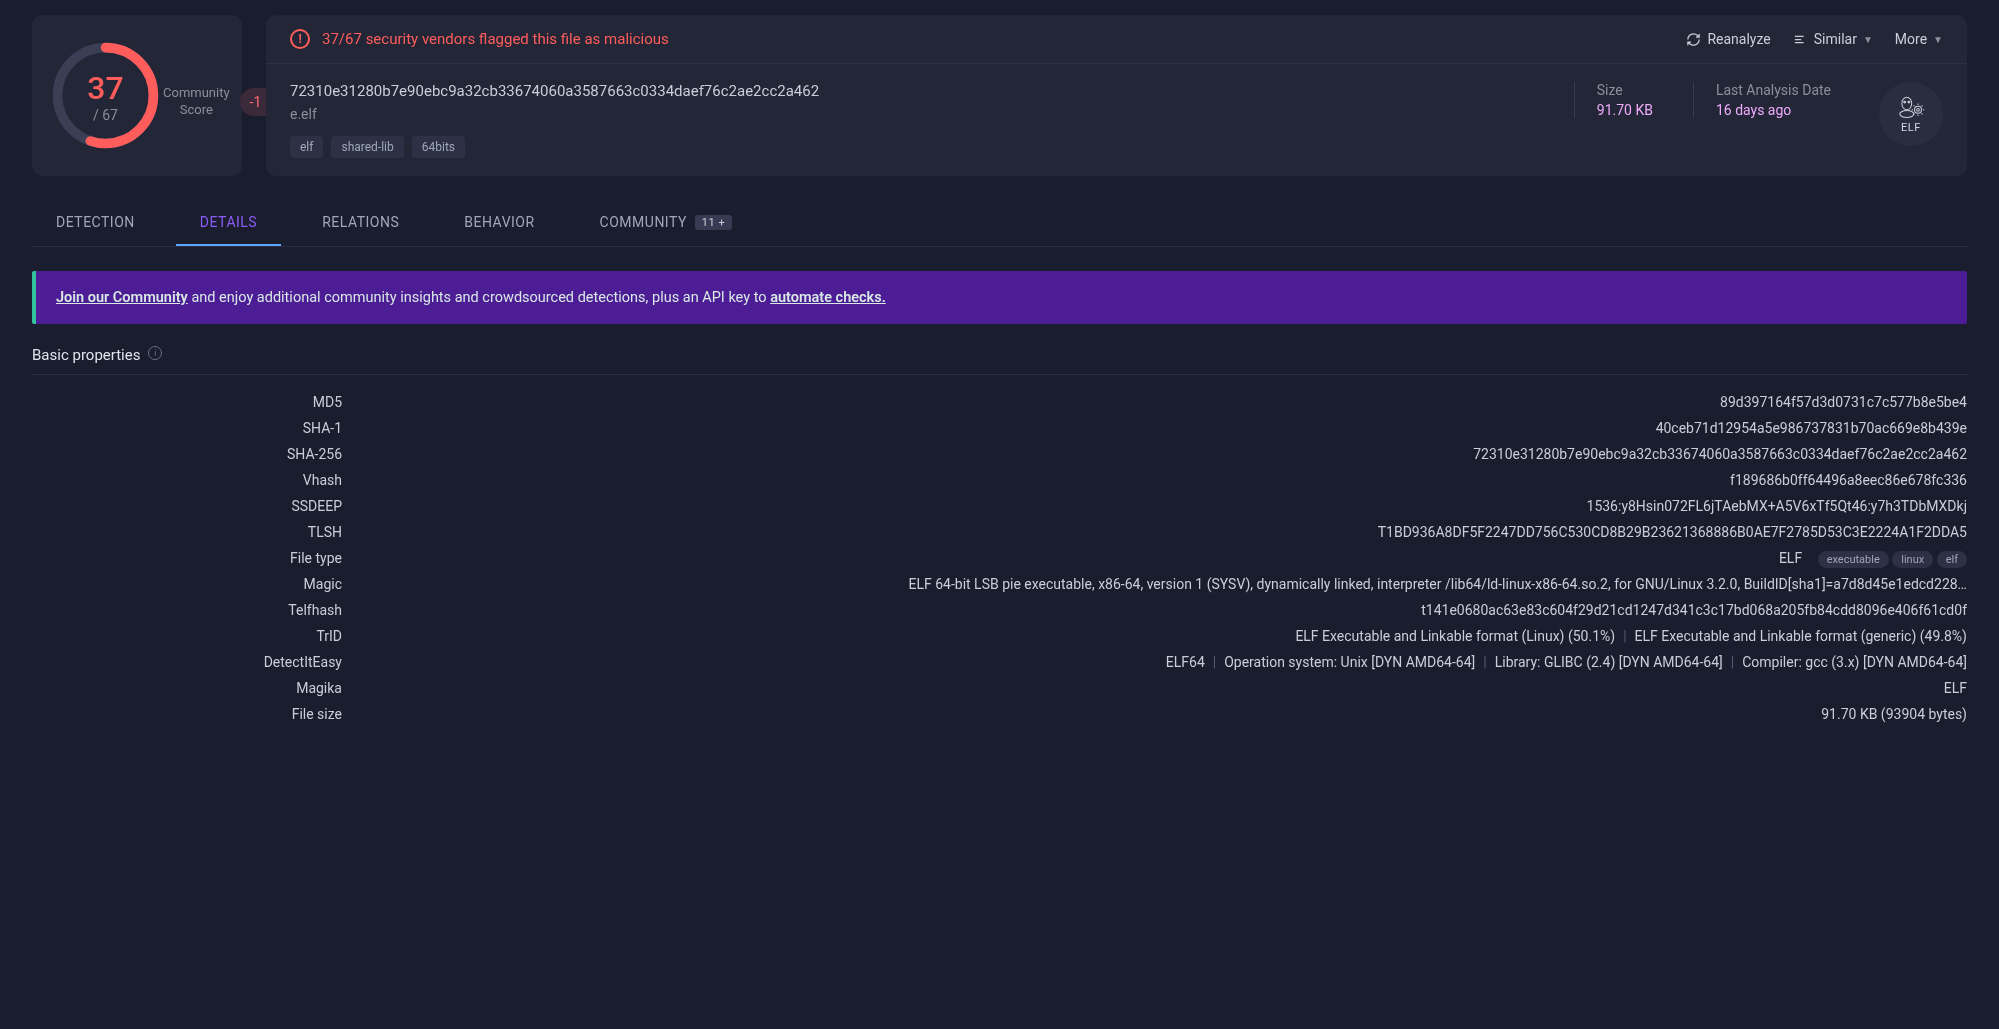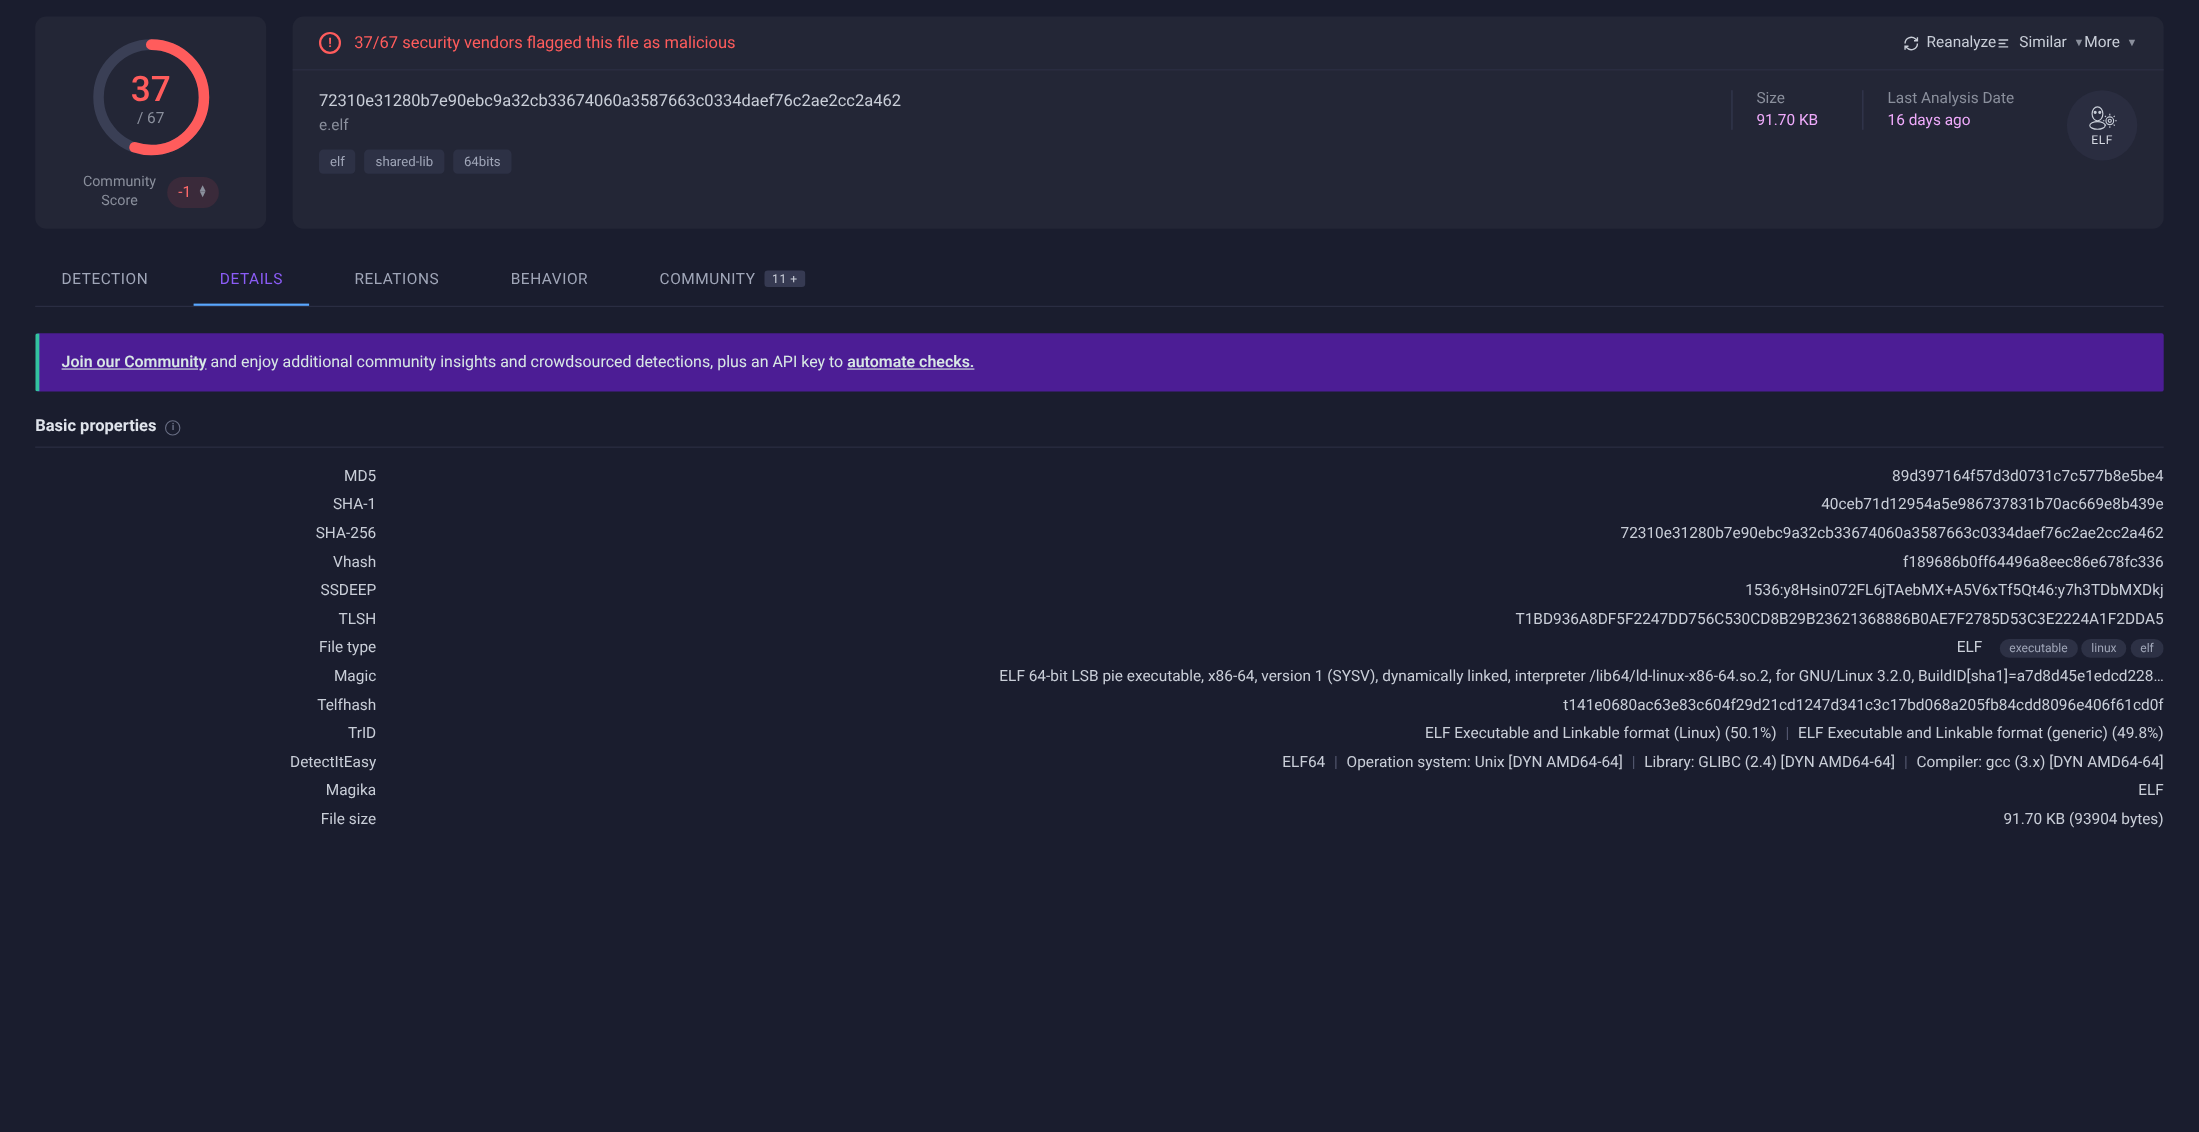--- a/index.html
+++ b/index.html
@@ -11,21 +11,21 @@
   padding: 15px 32px;
 }
 .top-row { display: flex; gap: 24px; }
 .score-card {
   background: #232636;
   border-radius: 10px;
   width: 210px;
   min-width: 210px;
   padding: 16px;
   display: flex;
-  flex-direction: column;
+  flex-direction: row;
   align-items: center;
 }
 .gauge-wrap { position: relative; width: 115px; height: 115px; }
 .gauge-wrap svg { width: 115px; height: 115px; transform: rotate(-90deg); }
 .gauge-bg { stroke: #3a3f55; stroke-width: 10; fill: none; }
 .gauge-fg { stroke: #ff5c5c; stroke-width: 10; fill: none; stroke-linecap: round; }
 .gauge-text { position: absolute; inset: 0; display: flex; flex-direction: column; align-items: center; justify-content: center; }
 .gauge-num { font-size: 32px; color: #ff5c5c; font-weight: 500; }
 .gauge-den { font-size: 14px; color: #8a8f9c; text-align: right; }
 .score-lower { display: flex; align-items: center; gap: 10px; margin-top: 12px; }
@@ -37,21 +37,21 @@
 .main-card {
   background: #232636;
   border-radius: 10px;
   flex: 1;
   display: flex;
   flex-direction: column;
 }
 .flag-row { display: flex; align-items: center; padding: 14px 24px; border-bottom: 1px solid #2d3045; }
 .flag-left { display: flex; align-items: center; gap: 12px; color: #ff5c5c; font-size: 15px;}
 .warn-icon { width: 20px; height: 20px; border: 2px solid #ff5c5c; border-radius: 50%; display: inline-flex; align-items: center; justify-content: center; font-size: 12px; font-weight: bold;}
-.flag-actions { margin-left: auto; display: flex; align-items: center; color: #c9ced8; font-size: 14px;}
+.flag-actions { margin-left: auto; display: flex; align-items: center; gap: 22px; color: #c9ced8; font-size: 14px;}
 .fa-item { display: flex; align-items: center; gap: 6px; cursor: pointer; }
 .chev { font-size: 10px; color: #8a8f9c; }
 .ic { width: 15px; height: 15px; stroke: #c9ced8; fill: none; stroke-width: 2;}
 
 .meta-row { display: flex; padding: 18px 24px; gap: 18px; align-items: flex-start;}
 .meta-main { flex: 1; }
 .hash-main { font-size: 15px; color: #c9ced8; word-break: break-all;}
 .fname { color: #8a8f9c; font-size: 14px; margin-top: 6px;}
 .tags-row { display: flex; gap: 8px; margin-top: 14px; flex-wrap: wrap;}
 .tag { background: #2d3145; color: #a0a6b8; font-size: 12px; padding: 4px 10px; border-radius: 4px;}
@@ -65,21 +65,21 @@
 
 .tabs { display: flex; gap: 17px; margin-top: 24px; border-bottom: 1px solid #2d3045;}
 .tab { padding: 14px 24px; font-size: 14px; letter-spacing: 0.5px; color: #a0a6b8; cursor: pointer; display:flex; gap:8px; align-items:center; border-bottom: 2px solid transparent;}
 .tab.active { color: #8b5cf6; border-bottom-color: #5aa7ff;}
 .badge-count { background: #363a52; font-size: 11px; padding: 1px 7px; border-radius: 3px; color: #c9ced8;}
 
 .banner { margin-top: 24px; background: #4c1d95; border-left: 4px solid #33c2a0; padding: 18px 20px; font-size: 14.5px; color: #d8e8e5; border-radius: 2px;}
 .banner a { color: #d8e8e5; text-decoration: underline; font-weight: 600; cursor: pointer;}
 
 .section { margin-top: 22px; border-bottom: 1px solid #2d3045; padding-bottom: 10px;}
-.sec-title { font-size: 15px; font-weight: 700; color: #e0e4ec; display:flex;align-items:flex-end;gap:8px;}
+.sec-title { font-size: 15px; font-weight: 400; color: #e0e4ec; display:flex;align-items:flex-start;gap:8px;}
 .info-icon { width:14px;height:14px;border:1px solid #6a6f85;border-radius:50%;display:inline-flex;align-items:center;justify-content:center;font-size:9px;color:#6a6f85;}
 
 .props { margin-top: 14px; padding-left: 15px; text-align: right;}
 .prop-row { display: flex; padding: 2.5px 0; font-size: 14px; line-height:1.5; }
 .prop-key { width: 295px; min-width:295px; color: #c9ced8; }
 .prop-val { color: #c9ced8; flex:1; overflow: hidden; text-overflow: ellipsis; white-space: nowrap;}
 .prop-val .sep { color: #555a72; margin: 0 8px; }
 .elf-inline { margin-right: 12px; }
 </style>
 </head>

